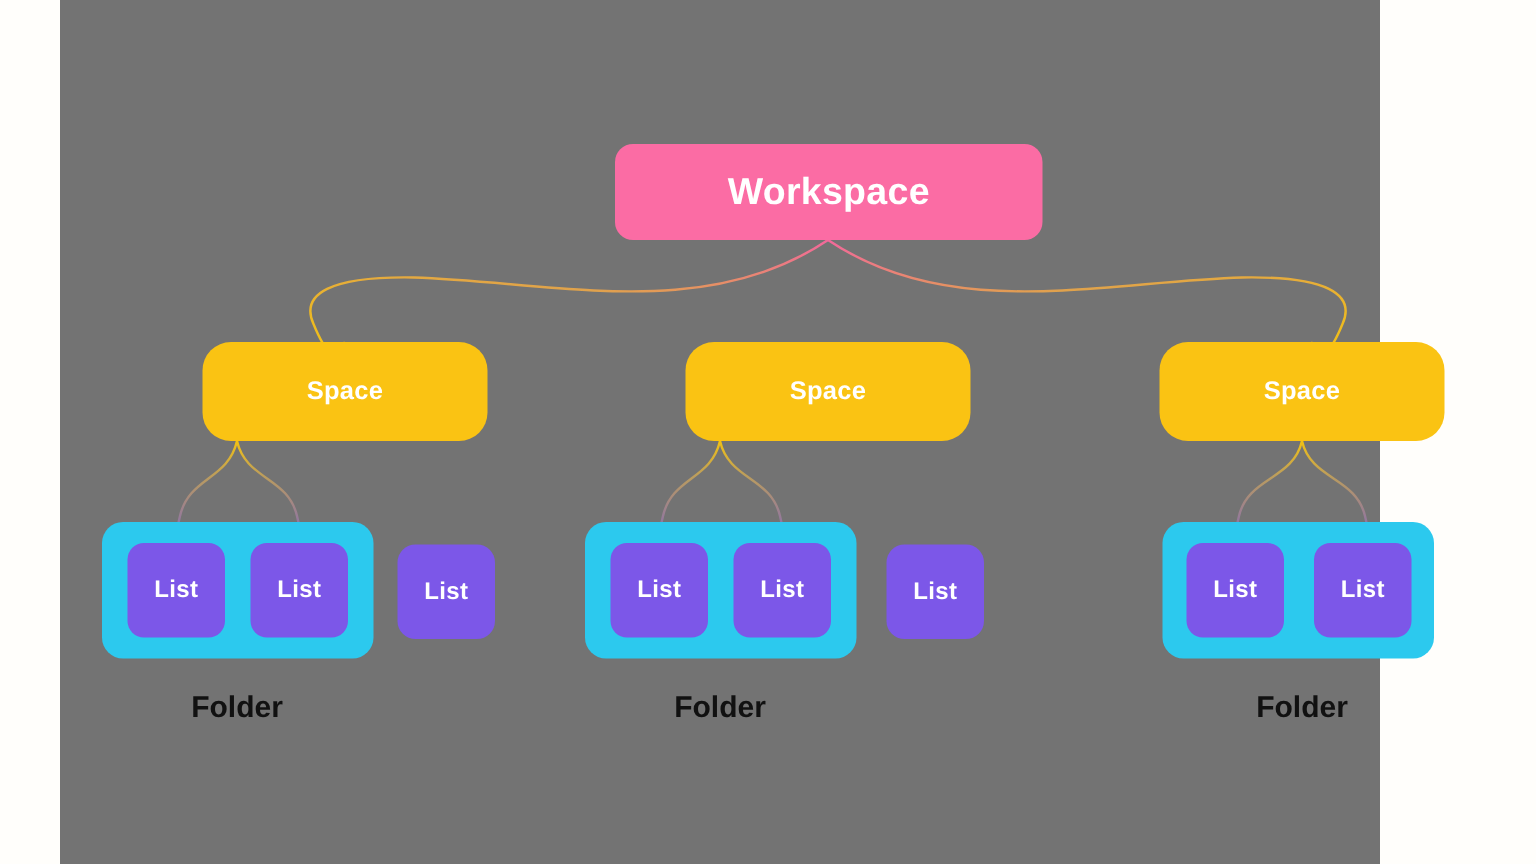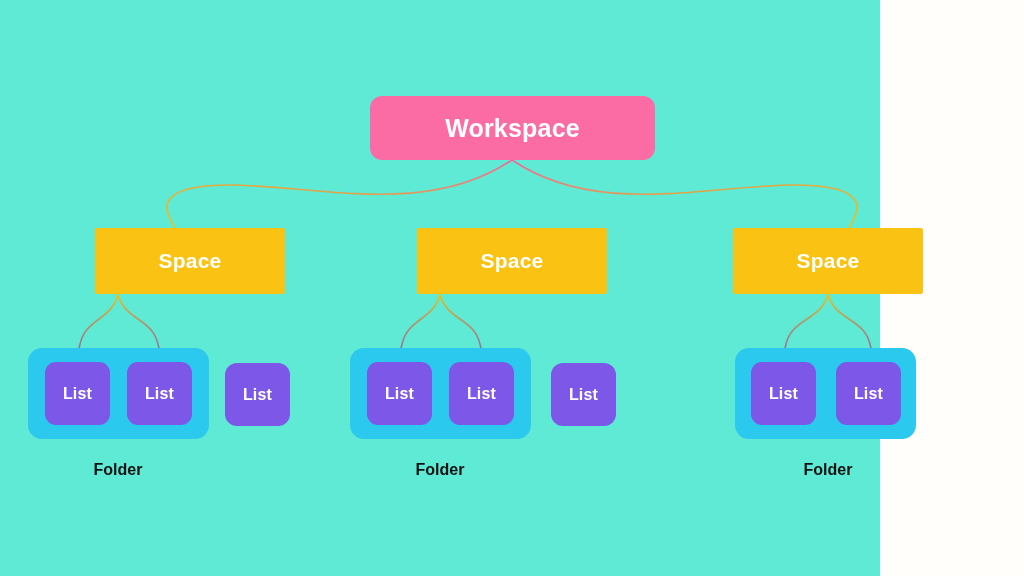--- a/index.html
+++ b/index.html
@@ -10,21 +10,22 @@
     width: 1024px;
     height: 576px;
     background: #FFFEFB;
     font-family: "Liberation Sans", sans-serif;
     overflow: hidden;
   }
   #stage {
     position: relative;
     width: 880px;
     height: 576px;
-    background: #5eead4;
+    background: #737373;
+    margin-left: 40px;
   }
   #connectors {
     position: absolute;
     left: 0;
     top: 0;
     width: 1024px;
     height: 576px;
     pointer-events: none;
   }
   .node {
@@ -45,22 +46,22 @@
     height: 64px;
     background: #FB6CA4;
     border-radius: 12px;
     font-size: 25px;
   }
   .node-space {
     top: 228px;
     width: 190px;
     height: 66px;
     background: #FAC313;
-    border-radius: 2px;
-    font-size: 21px;
+    border-radius: 19px;
+    font-size: 17px;
   }
   .space-0 { left: 95px; }
   .space-1 { left: 417px; }
   .space-2 { left: 733px; }
 
   .folder-box {
     position: absolute;
     top: 348px;
     height: 91px;
     background: #2CC9EE;
@@ -83,21 +84,21 @@
   .node-list.standalone {
     top: 363px;
     border-radius: 12px;
   }
   .folder-label {
     position: absolute;
     top: 461px;
     width: 180px;
     text-align: center;
     color: #111111;
-    font-size: 16px;
+    font-size: 20px;
     font-weight: bold;
     z-index: 3;
   }
   .flabel-0 { left: 28px; }
   .flabel-1 { left: 350px; }
   .flabel-2 { left: 738px; }
 </style>
 </head>
 <body>
 

